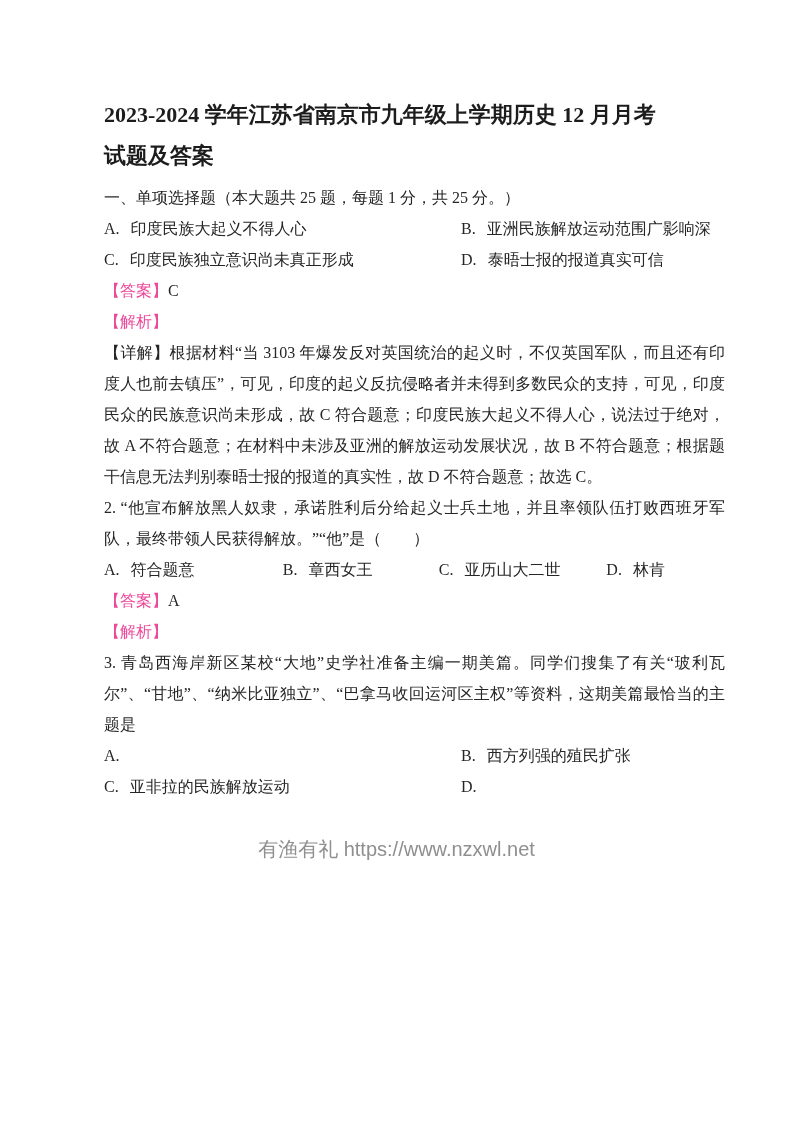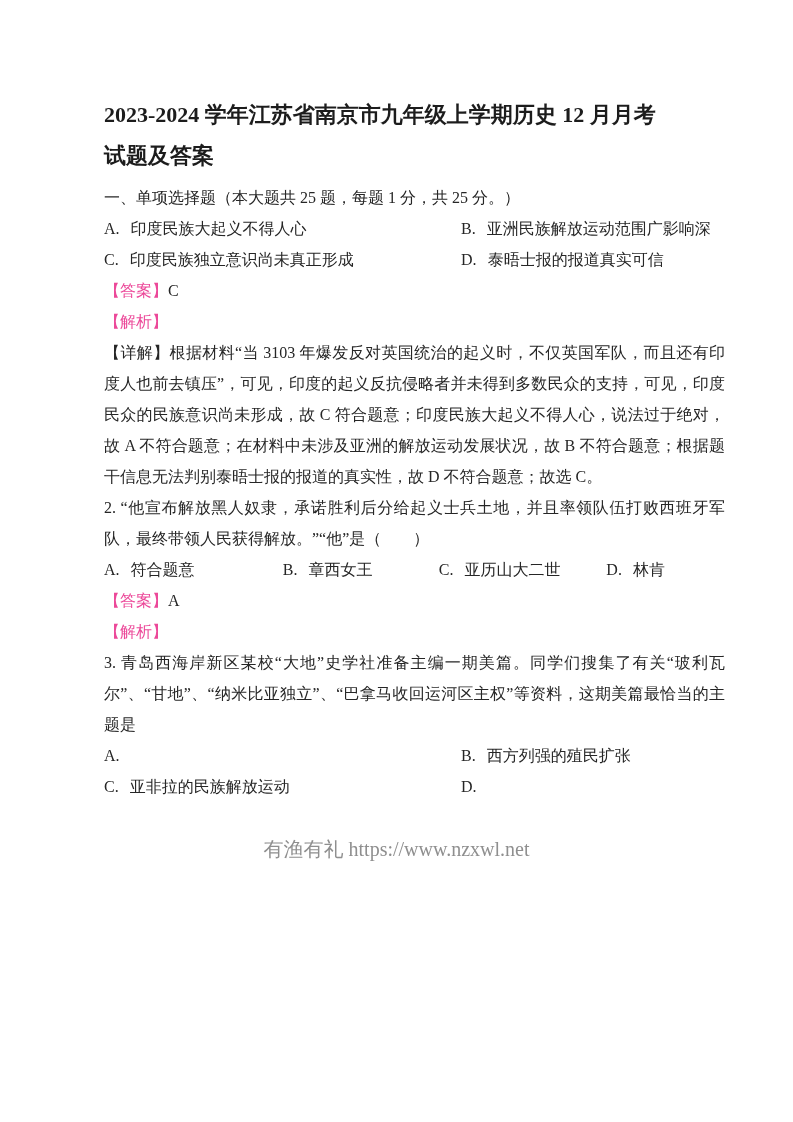--- a/index.html
+++ b/index.html
@@ -53,21 +53,21 @@
   .four-col .opt:nth-child(2) { width: 25.1%; }
   .four-col .opt:nth-child(3) { width: 27.0%; }
   .four-col .opt:nth-child(4) { width: 19.1%; }
   .blue { color: #ec4899; }
   .footer {
     margin-top: 34px;
     text-align: center;
     margin-left: -36px; 
   }
   .footer-link {
-    font-family: Liberation Serif, serif;
+    font-family: Liberation Sans, sans-serif;
     font-size: 20px;
     color: #8f8f8f;
     text-decoration: none;
     cursor: pointer;
   }
 </style>
 </head>
 <body>
 
 <div class="page">

